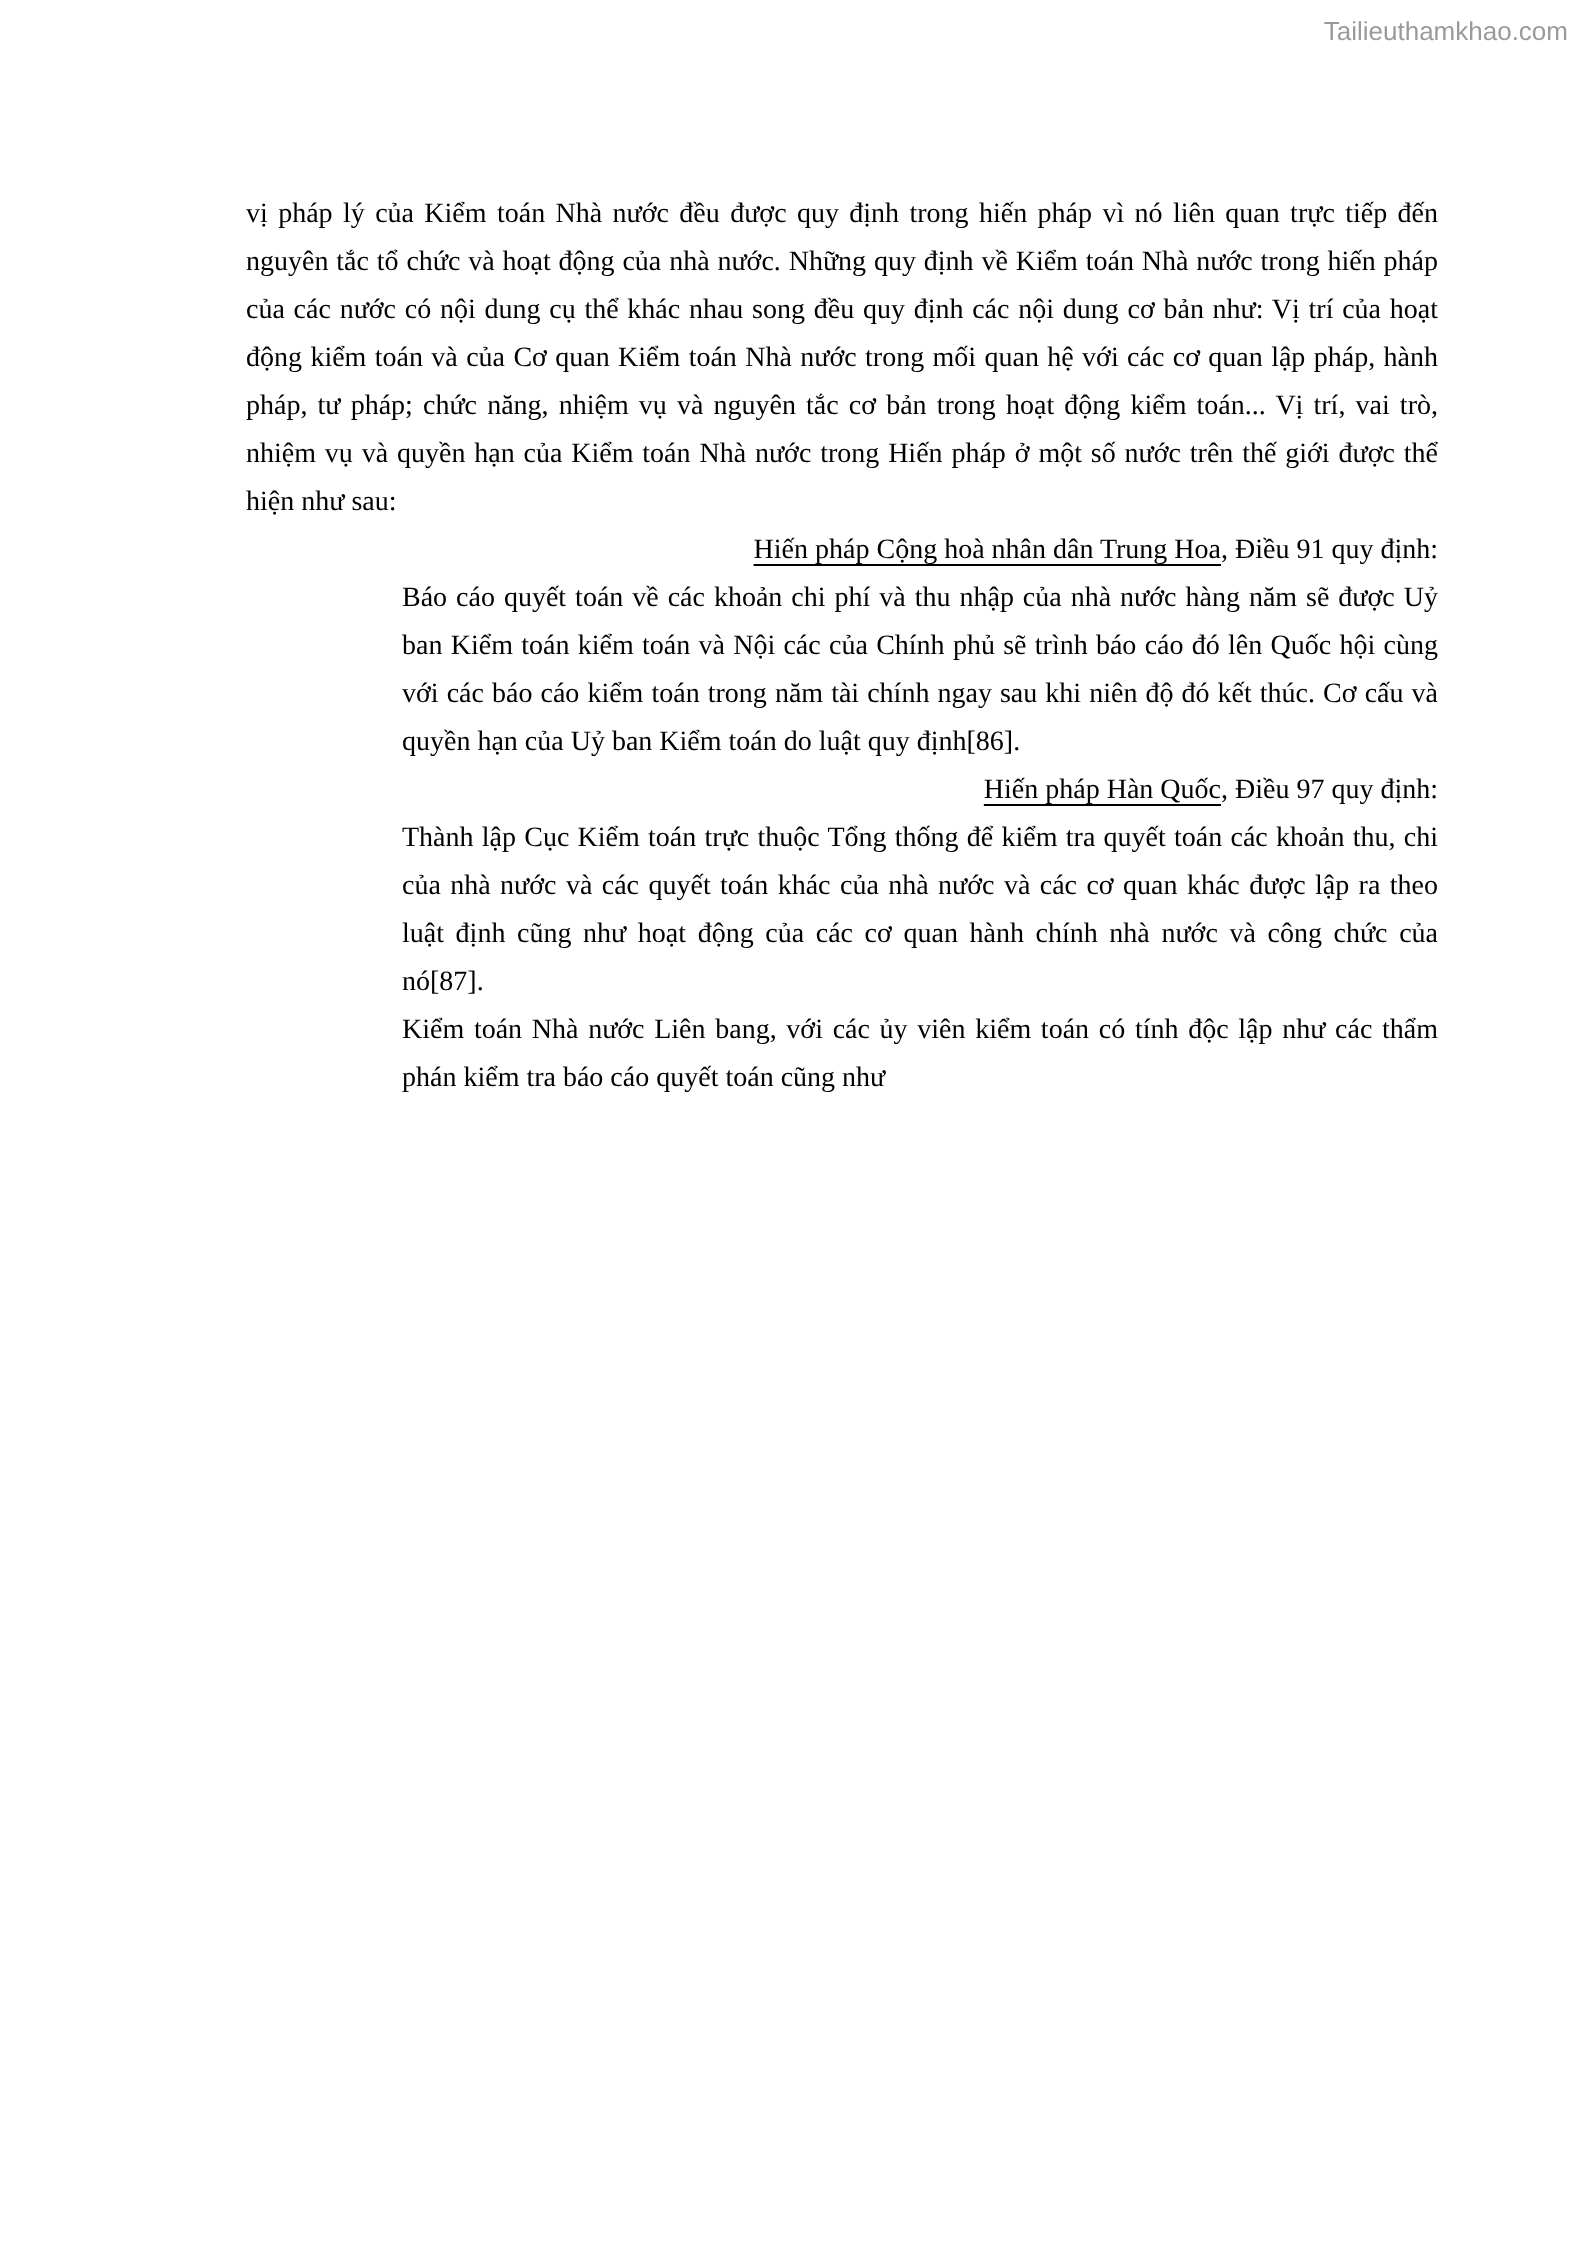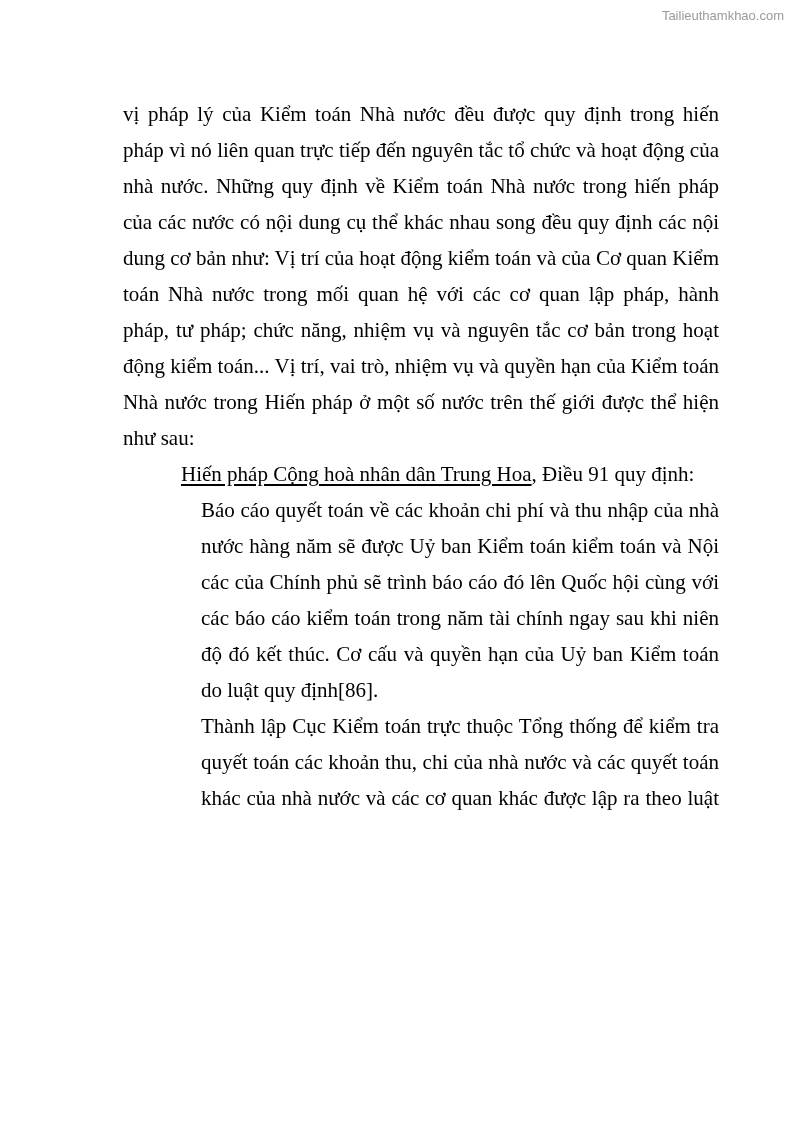--- a/index.html
+++ b/index.html
@@ -31,33 +31,33 @@
     width: 100%;
     text-align: center;
     font-size: 17px;
     color: #000000;
   }
   .content {
     position: absolute;
     left: 123px;
     top: 96px;
     width: 596px;
-    font-size: 21px;
-    line-height: 36px;
+    font-size: 14px;
+    line-height: 24px;
     color: #000000;
   }
   .para {
     margin: 0;
     text-align: justify;
     text-justify: inter-word;
   }
   .heading {
     margin: 0;
     padding-left: 58px;
-    text-align: left;
+    text-align: right;
     white-space: nowrap;
   }
   .heading .u {
     text-decoration: underline;
     text-underline-offset: 3px;
   }
   .quote {
     margin: 0 0 0 78px;
   }
 </style>
@@ -70,17 +70,19 @@
 
 
   <div class="content">
 
     <p class="para">vị pháp lý của Kiểm toán Nhà nước đều được quy định trong hiến pháp vì nó liên quan trực tiếp đến nguyên tắc tổ chức và hoạt động của nhà nước. Những quy định về Kiểm toán Nhà nước trong hiến pháp của các nước có nội dung cụ thể khác nhau song đều quy định các nội dung cơ bản như: Vị trí của hoạt động kiểm toán và của Cơ quan Kiểm toán Nhà nước trong mối quan hệ với các cơ quan lập pháp, hành pháp, tư pháp; chức năng, nhiệm vụ và nguyên tắc cơ bản trong hoạt động kiểm toán... Vị trí, vai trò, nhiệm vụ và quyền hạn của Kiểm toán Nhà nước trong Hiến pháp ở một số nước trên thế giới được thể hiện như sau:</p>
 
     <p class="heading"><span class="u">Hiến pháp Cộng hoà nhân dân Trung Hoa</span><span>, Điều 91 quy định:</span></p>
 
     <p class="para quote">Báo cáo quyết toán về các khoản chi phí và thu nhập của nhà nước hàng năm sẽ được Uỷ ban Kiểm toán kiểm toán và Nội các của Chính phủ sẽ trình báo cáo đó lên Quốc hội cùng với các báo cáo kiểm toán trong năm tài chính ngay sau khi niên độ đó kết thúc. Cơ cấu và quyền hạn của Uỷ ban Kiểm toán do luật quy định[86].</p>
 
+    <p class="heading"><span class="u">Hiến pháp Hàn Quốc</span><span>, Điều 97 quy định:</span></p>
     <p class="para quote">Thành lập Cục Kiểm toán trực thuộc Tổng thống để kiểm tra quyết toán các khoản thu, chi của nhà nước và các quyết toán khác của nhà nước và các cơ quan khác được lập ra theo luật định cũng như hoạt động của các cơ quan hành chính nhà nước và công chức của nó[87].</p>
 
+    <p class="para quote">Kiểm toán Nhà nước Liên bang, với các ủy viên kiểm toán có tính độc lập như các thẩm phán kiểm tra báo cáo quyết toán cũng như</p>
 
   </div>
 </div>
 
 </body></html>

